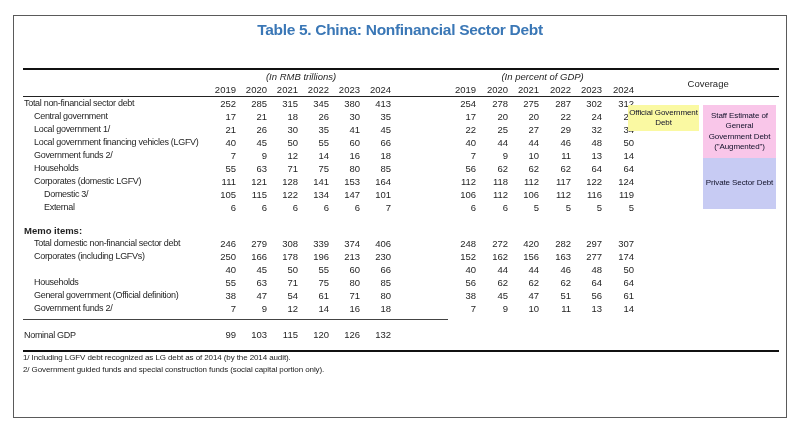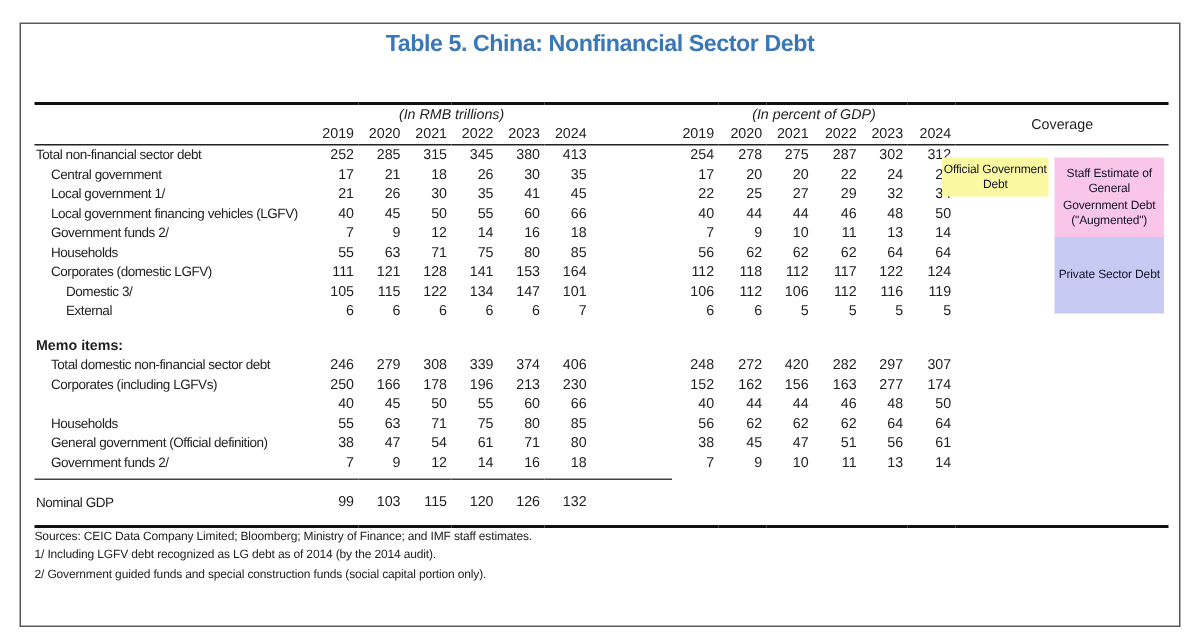--- a/index.html
+++ b/index.html
@@ -392,19 +392,18 @@
             </tr>
           </tbody>
       </table>
 
       <div class="covbox cb-augmented" style="background: rgb(249, 198, 233);">Staff Estimate of General Government Debt ("Augmented")</div>
       <div class="covbox cb-official" style="background: rgb(250, 249, 162);">Official Government Debt</div>
       <div class="covbox cb-private" style="background: rgb(199, 203, 243);">Private Sector Debt</div>
     </div>
 
     <div class="footnotes">
-      <div>Sources: CEIC Data Company Limited; Bloomberg; Ministry of Finance; and IMF staff estimates.</div>
       <div>1/ Including LGFV debt recognized as LG debt as of 2014 (by the 2014 audit).</div>
       <div>2/ Government guided funds and special construction funds (social capital portion only).</div>
     </div>
 
   </div>
 </div>
 
 </body></html>

